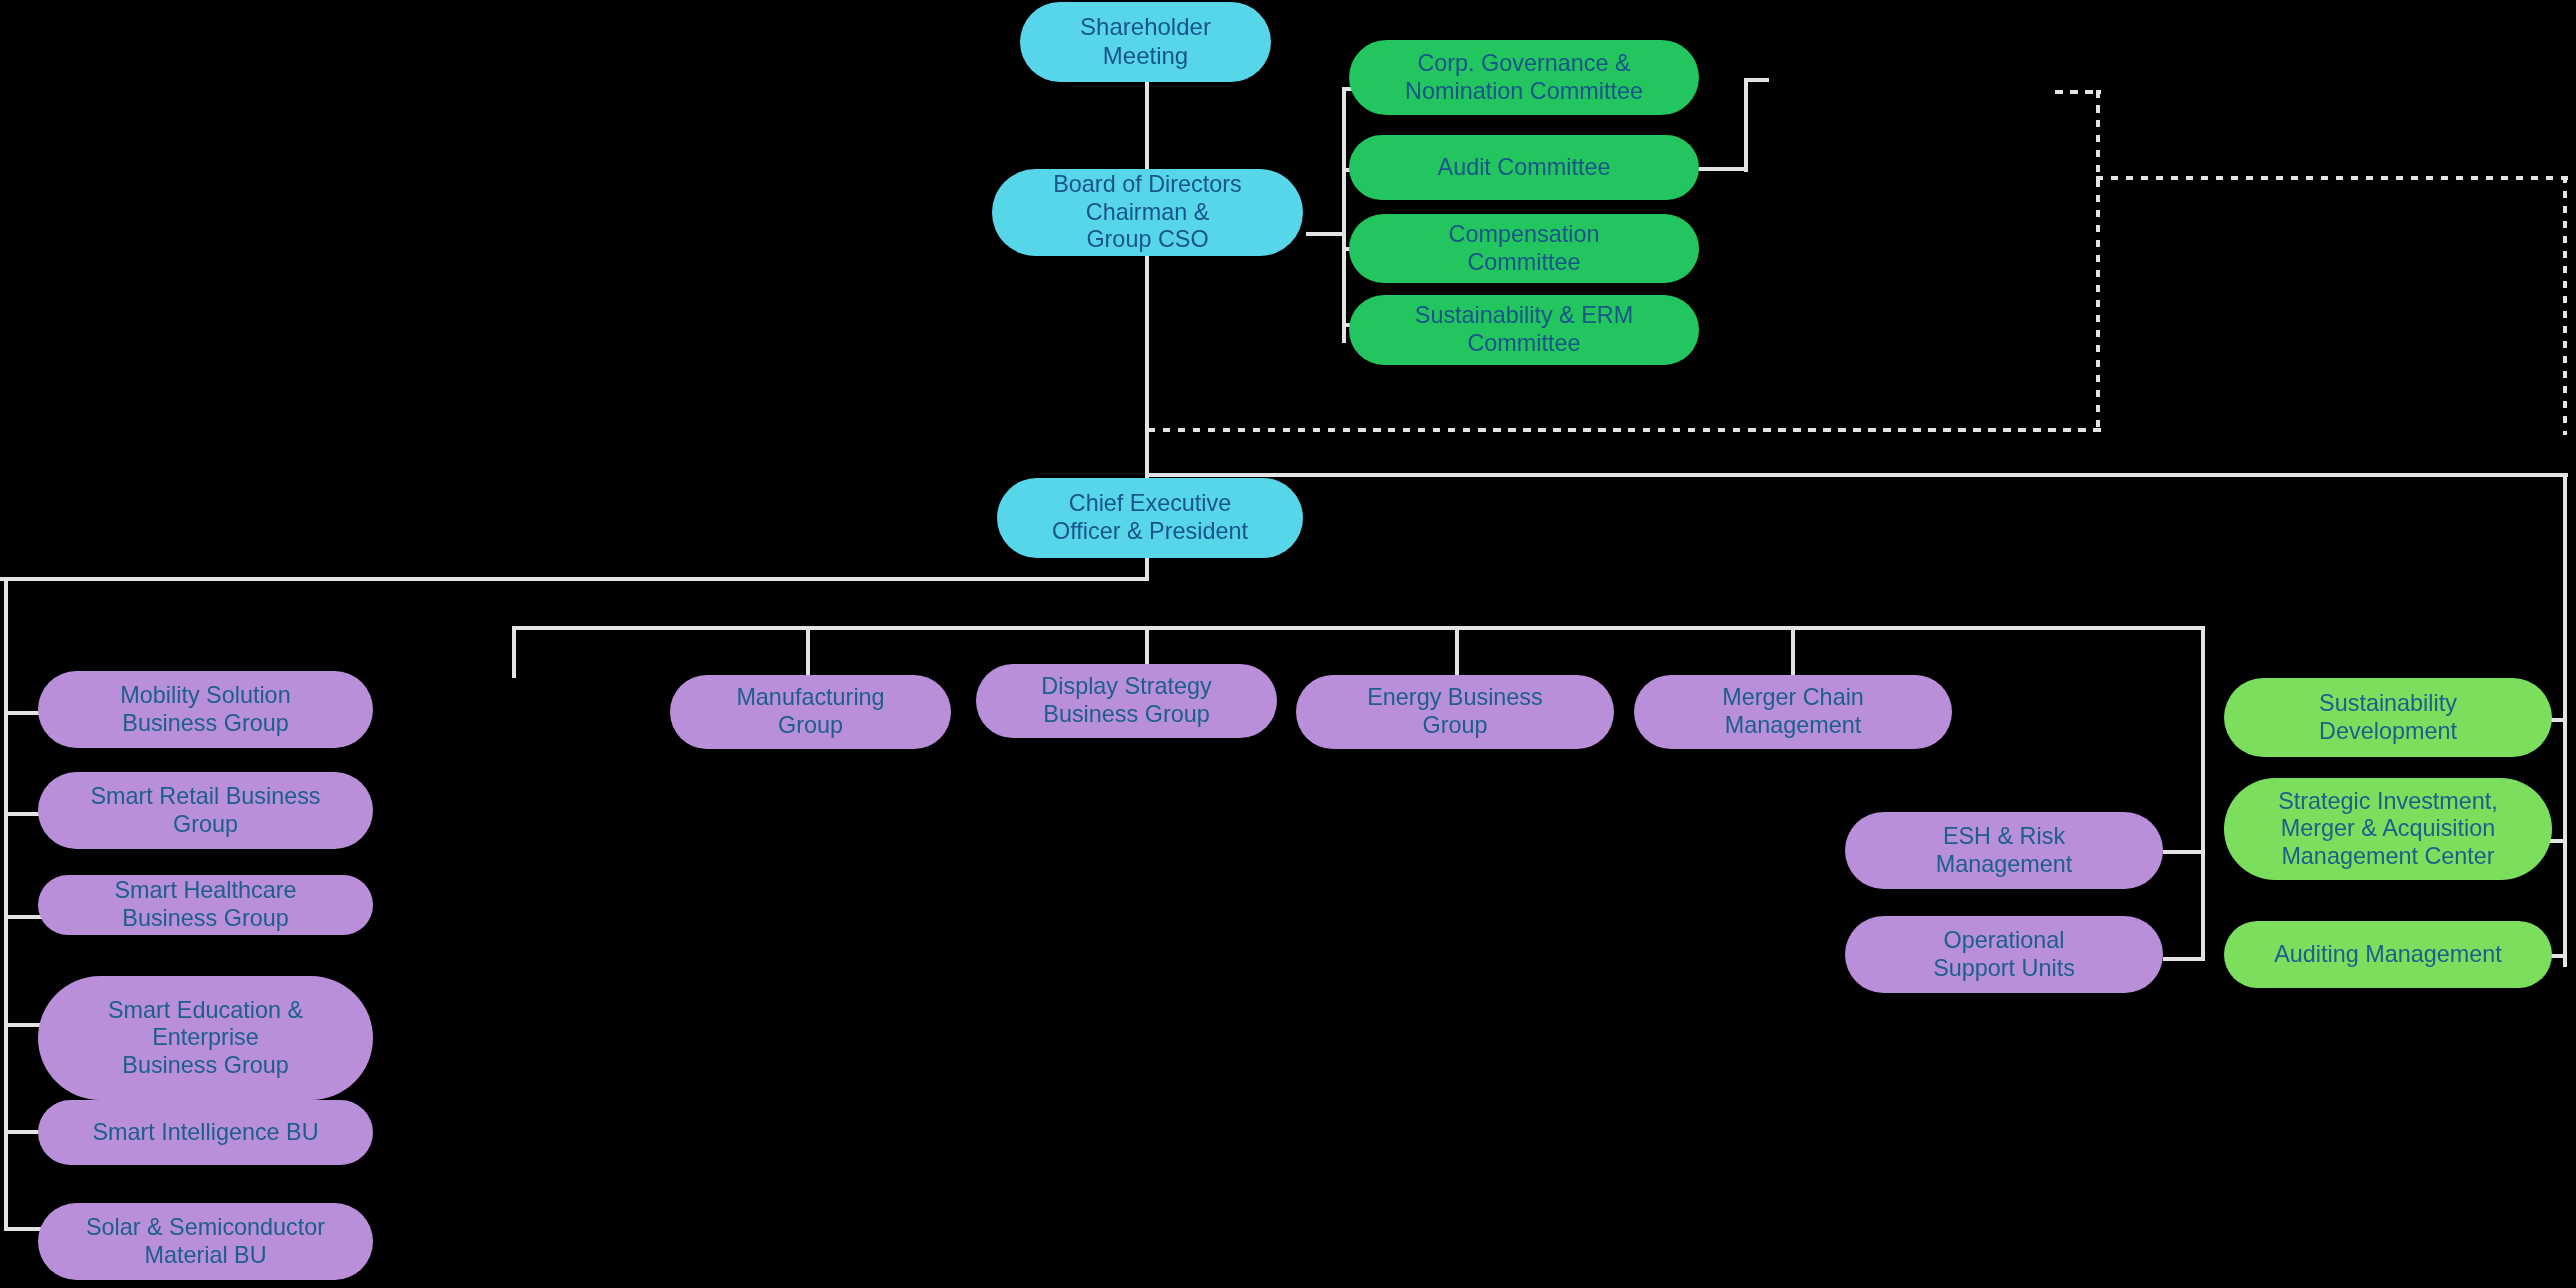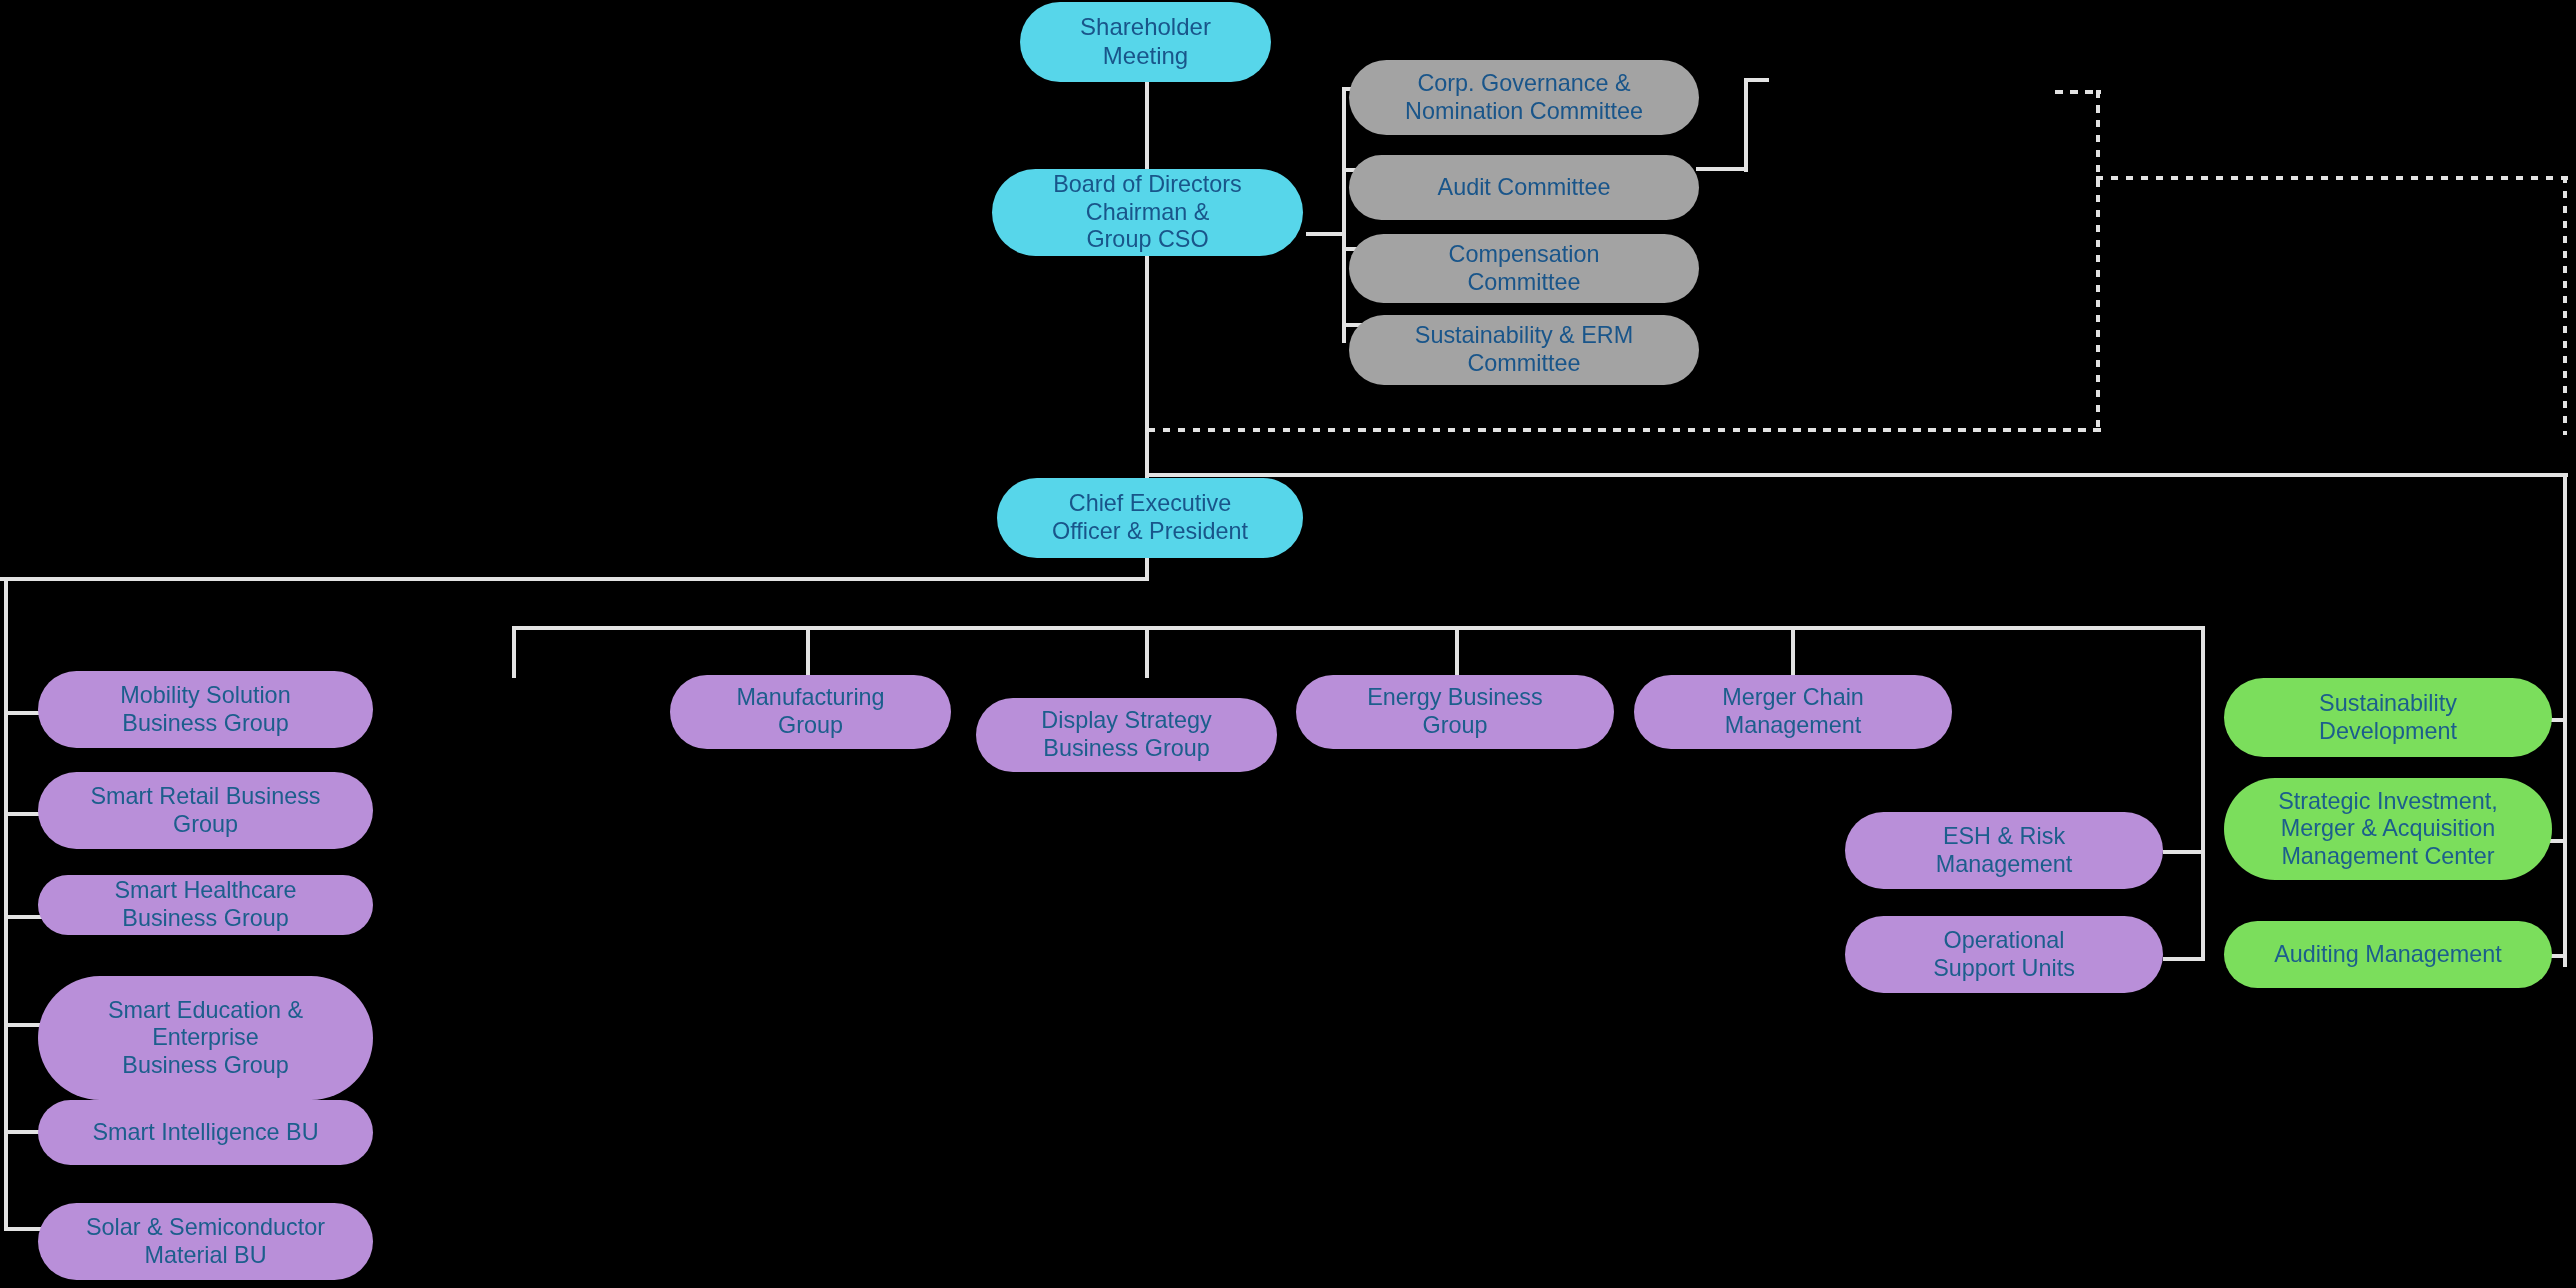--- a/index.html
+++ b/index.html
@@ -6,21 +6,21 @@
   body{width:2576px;height:1288px;position:relative;overflow:hidden;
        font-family:"Liberation Sans", sans-serif;}
   #stage{position:absolute;left:0;top:0;width:2576px;height:1288px;}
 
   .node{position:absolute;display:flex;align-items:center;justify-content:center;
         text-align:center;border-radius:836px;box-sizing:border-box;
         line-height:1.18;padding:5px 11.7px;}
   .node span{display:block;width:100%;}
 
   .cyan  {background:#57D6EA;color:#19558A;}
-  .yellow{background:#a3a3a3;color:#19558A;margin-top:20px;}
+  .yellow{background:#22c55e;color:#19558A;}
   .purple{background:#B98FD9;color:#1C5E8C;}
   .green {background:#7BDE5C;color:#1C5E8C;}
 
   .ln{position:absolute;background:#E3E3E3;}
   .lh{height:4.2px;}
   .lv{width:4.2px;}
 
   .dot-h{position:absolute;height:4.2px;
      background-image:repeating-linear-gradient(to right,#E3E3E3 0 7.5px,transparent 7.5px 15px);}
   .dot-v{position:absolute;width:4.2px;
@@ -174,21 +174,21 @@
   </div>
 
 
   <div class="node purple" style="left:670px;top:675px;width:281px;height:74px;font-size:23.4px;">
     <span>
       <span>Manufacturing</span>
       <span>Group</span>
     </span>
   </div>
 
-  <div class="node purple" style="left:976px;top:698px;width:301px;height:74px;font-size:23.4px;">
+  <div class="node purple" style="left:976px;top:664px;width:301px;height:74px;font-size:23.4px;">
     <span>
       <span>Display Strategy</span>
       <span>Business Group</span>
     </span>
   </div>
 
   <div class="node purple" style="left:1296px;top:675px;width:318px;height:74px;font-size:23.4px;">
     <span>
       <span>Energy  Business</span>
       <span>Group</span>

